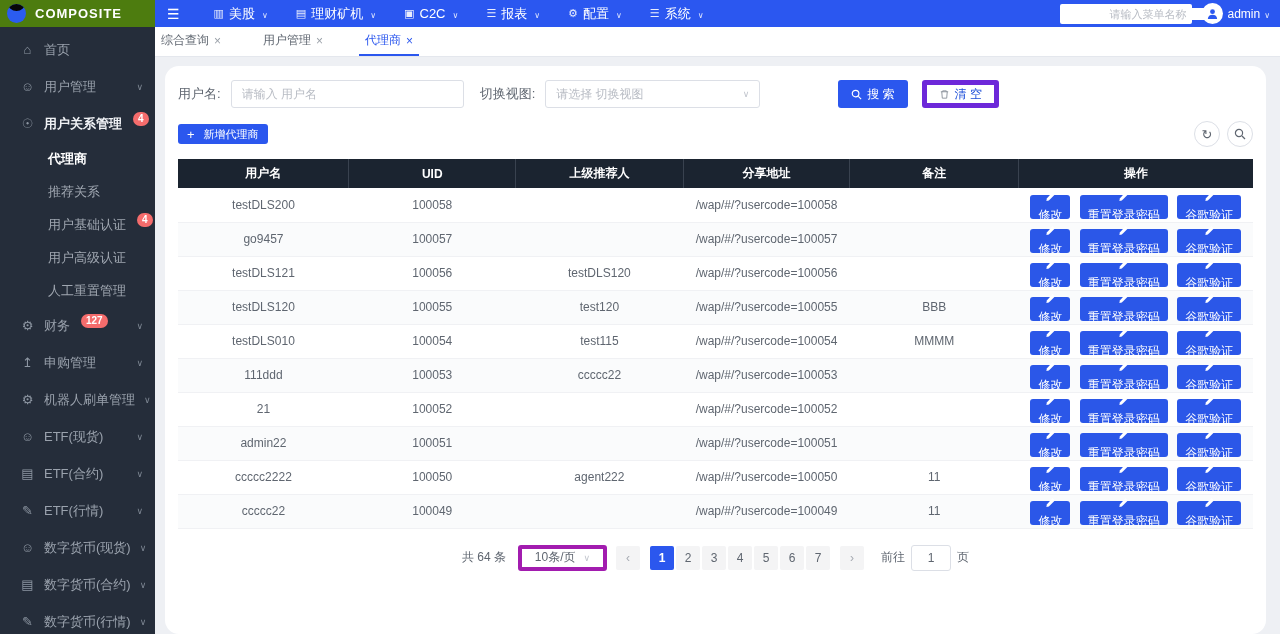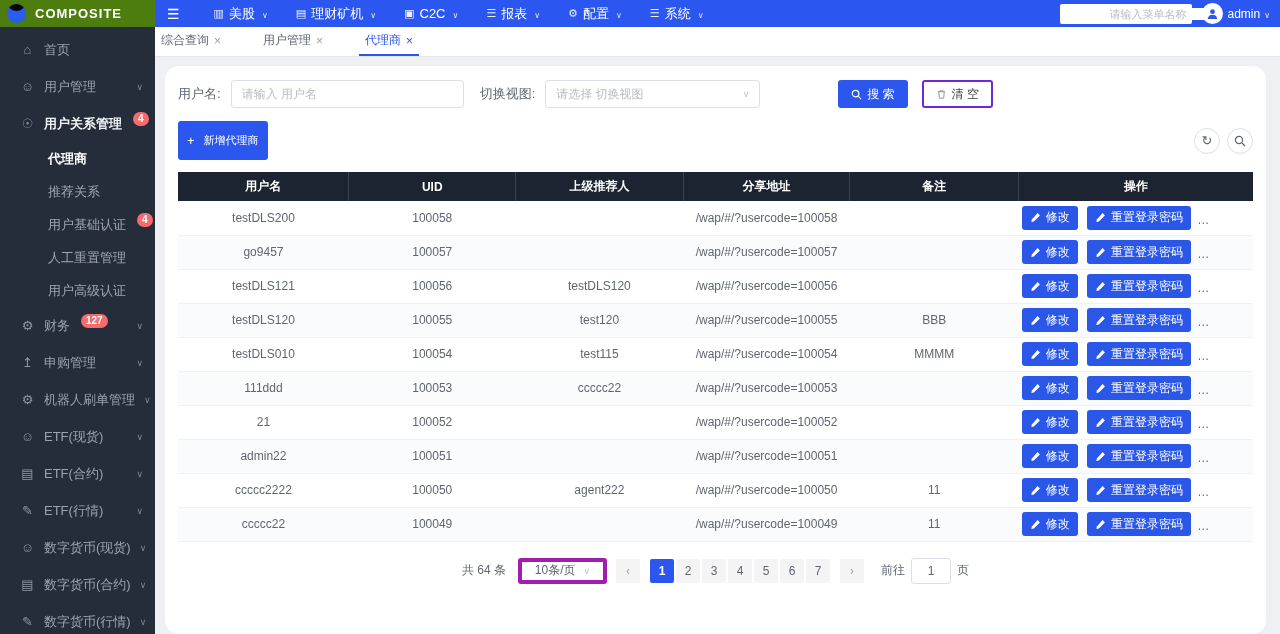--- a/index.html
+++ b/index.html
@@ -53,38 +53,38 @@
 
   .filter-row{display:flex; align-items:center; margin-bottom:13px;}
   .f-label{color:#5f6670; font-size:13px; margin-right:10px; white-space:nowrap;}
   .f-input{width:233px; height:28px; border:1px solid #dcdfe6; border-radius:3px; padding:0 10px; font-size:12px; color:#333; outline:none; font-family:inherit;}
   .f-input::placeholder{color:#b8bcc4;}
   .f-label2{margin-left:16px;}
   .f-select{width:215px; height:28px; border:1px solid #dcdfe6; border-radius:3px; display:flex; align-items:center; padding:0 10px; color:#b8bcc4; font-size:12px; cursor:pointer;}
   .f-select .sel-chev{margin-left:auto; color:#c0c4cc; font-size:9px;}
   .btn{display:inline-flex; align-items:center; justify-content:center; gap:5px; border:none; border-radius:3px; font-size:12px; cursor:pointer; font-family:inherit;}
   .btn-primary{background:var(--primary); color:#fff;}
-  .btn-plain{background:#fff; color:#404040; border:2px solid #6d28d9;}
+  .btn-plain{background:#fff; color:#1d4ed8; border:5px solid #6d28d9;}
   .btn-search{height:28px; padding:0 13px; margin-left:78px;}
   .btn-clear{height:28px; padding:0 12px; margin-left:14px;}
 
   .toolbar-row{display:flex; align-items:center; margin-bottom:12px;}
-  .btn-add{height:39px; padding:0 9px; font-size:11px;}
+  .btn-add{height:20px; padding:0 9px; font-size:11px;}
   .btn-add::before{content:"+"; font-size:13px; margin-right:4px;}
   .round-btns{margin-left:auto; display:flex; gap:7px;}
   .round-btn{width:26px;height:26px;border-radius:50%;border:1px solid #dcdfe6;background:#fff;color:#5f6670;display:flex;align-items:center;justify-content:center;font-size:13px;cursor:pointer;}
 
   
   table{width:100%; border-collapse:collapse; table-layout:fixed;}
   thead th{background:var(--header-bg); color:#fff; font-size:12px; font-weight:bold; height:29px; border-right:1px solid #39424f;}
   thead th:last-child{border-right:none;}
   tbody td{height:34px; text-align:center; font-size:12px; color:#5f6670; border-bottom:1px solid #f0f1f4; overflow:hidden; white-space:nowrap; text-overflow:ellipsis;}
   tbody tr:nth-child(even){background:#fafbfc;}
   .act-cell{white-space:nowrap;}
-  .btn-act{height:24px; padding:0 8px; margin:0 3px; background:#2b57e8; color:#fff;}
+  .btn-act{height:24px; padding:0 8px; margin:0 3px; background:#2b57e8; color:#fff;flex-direction:column;}
   .pencil{width:11px;height:11px;flex:none;}
 
   
   .pagination{display:flex; align-items:center; justify-content:center; gap:8px; margin-top:16px; color:#5f6670; font-size:12px;}
   .pg-total{margin-right:4px; font-size:12px;}
   .pg-size{width:89px; height:26px; border:4px solid #a21caf; border-radius:3px; display:flex; align-items:center; justify-content:center; gap:8px; color:#5f6670; cursor:pointer;}
   .pg-size .sel-chev{color:#c0c4cc; font-size:9px;}
   .pg{min-width:24px; height:24px; border:none; background:#f4f4f5; color:#5f6670; border-radius:2px; font-size:12px; cursor:pointer; margin:0 1px; font-family:inherit;}
   .pg.active{background:var(--primary); color:#fff; font-weight:bold;}
   .pg-nav{font-size:12px; color:#a6aab2;}
@@ -135,27 +135,27 @@
 
       <div class="s-item sub">
 
         <span class="s-label">用户基础认证</span>
         <span class="s-badge">4</span>
 
       </div>
 
       <div class="s-item sub">
 
+        <span class="s-label">用户高级认证</span>
+
+      </div>
+
+      <div class="s-item sub">
+
         <span class="s-label">人工重置管理</span>
-
-      </div>
-
-      <div class="s-item sub">
-
-        <span class="s-label">用户高级认证</span>
 
       </div>
 
       <div class="s-item">
         <span class="s-icon">⚙</span>
         <span class="s-label">财务</span>
         <span class="s-badge">127</span>
         <span class="s-chev">∨</span>
       </div>
 

